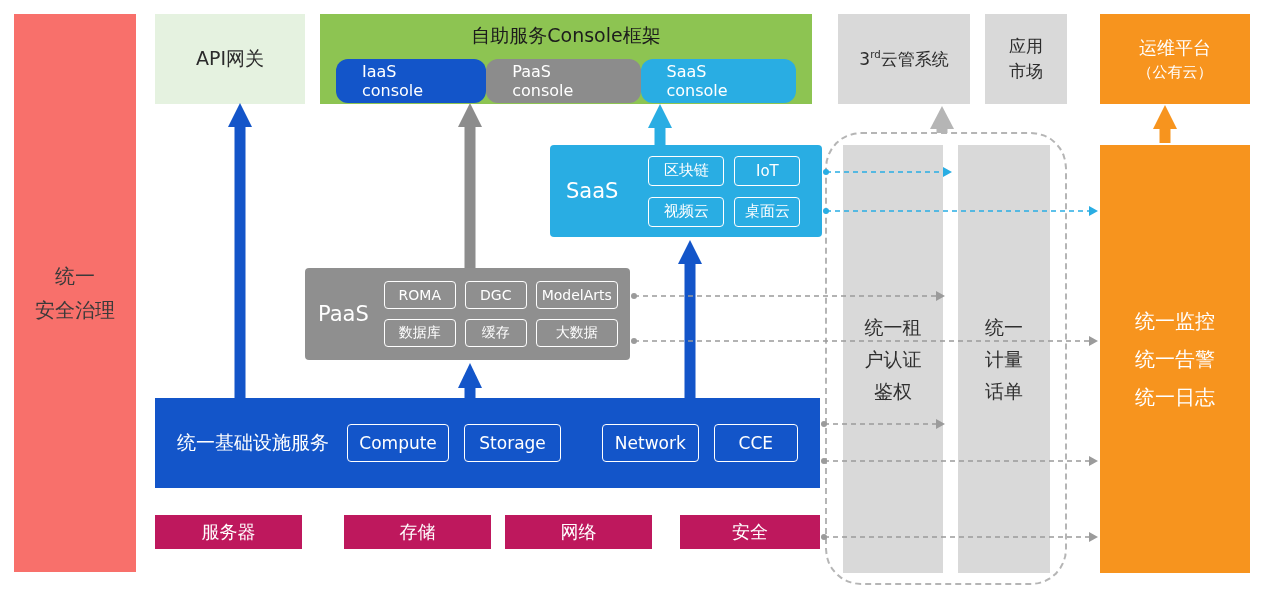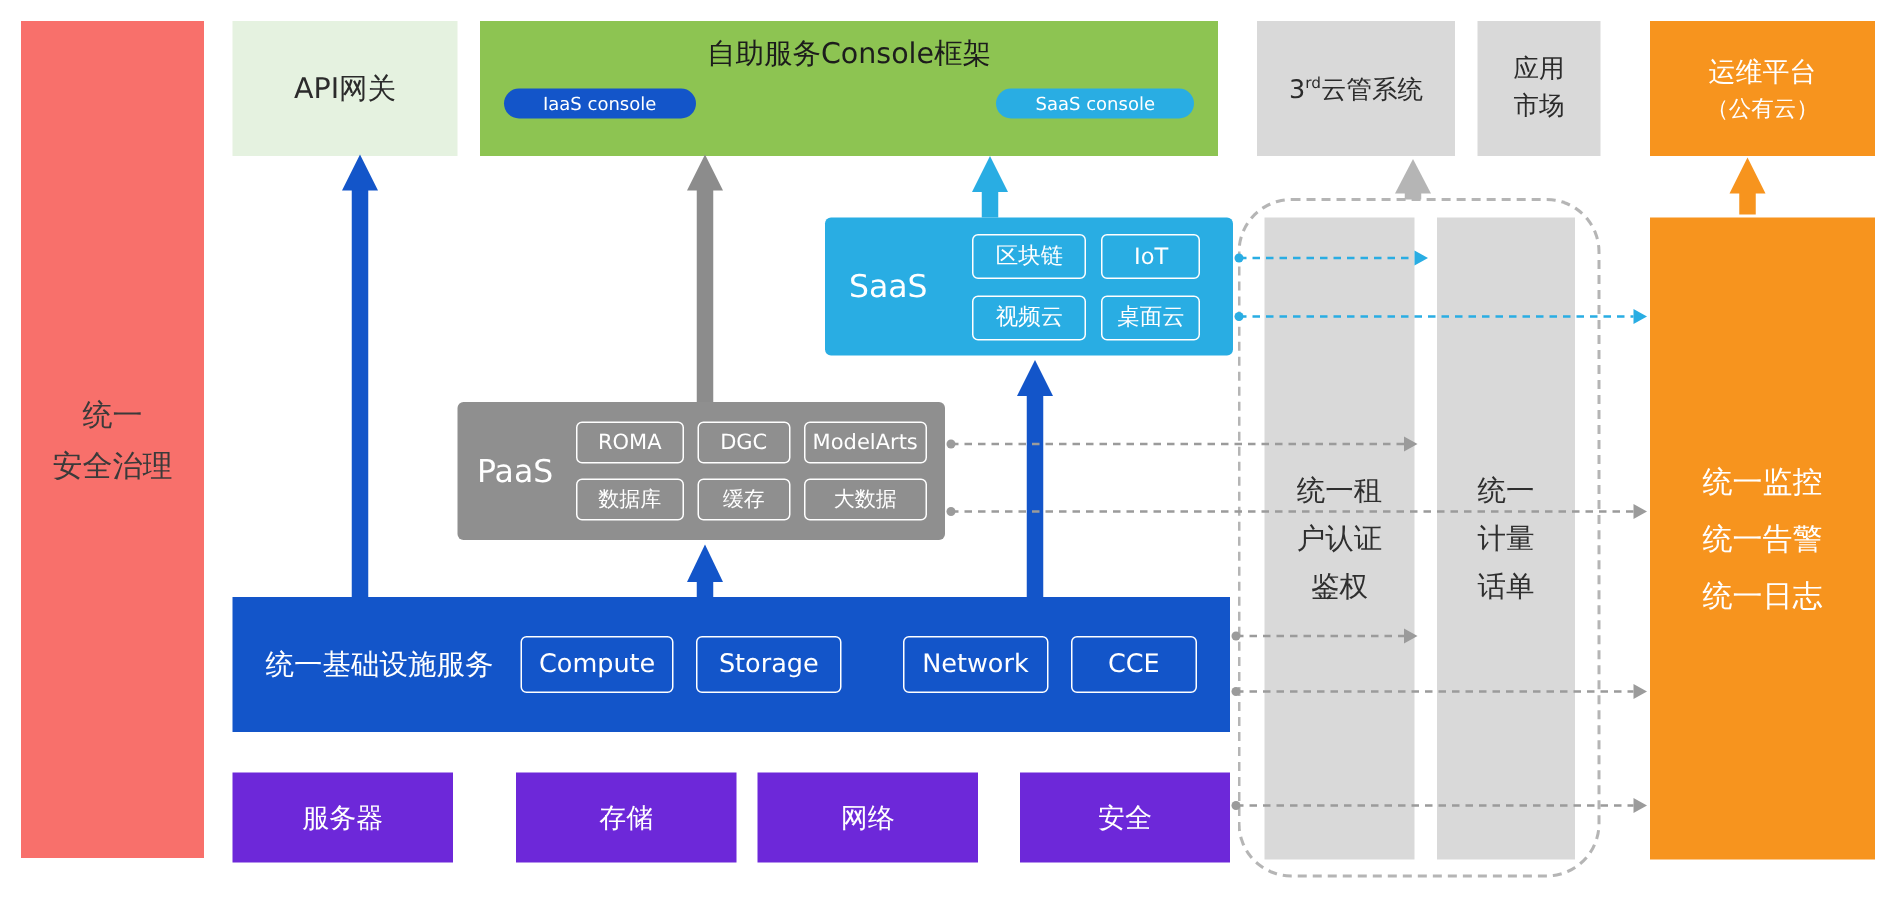--- a/index.html
+++ b/index.html
@@ -10,21 +10,21 @@
   .abs { position:absolute; box-sizing:border-box; }
   .center { display:flex; align-items:center; justify-content:center; }
   .stack { text-align:center; }
 
   .red-bar { left:14px; top:14px; width:122px; height:558px; background:#F8706B; color:#3a3a3a; font-size:20px; line-height:1.7; }
   .api-box { left:155px; top:14px; width:150px; height:90px; background:#E5F2E0; color:#2b2b2b; font-size:19px; }
 
   .console-frame { left:320px; top:14px; width:492px; height:90px; background:#8DC452; color:#1c1c1c; }
   .console-title { text-align:center; font-size:19px; padding-top:9px; }
   .console-buttons { display:flex; justify-content:space-between; padding:10px 16px 0 16px; }
-  .console-btn { color:#ffffff; font-size:12px; padding:3px 26px; border-radius:12px; }
+  .console-btn { color:#ffffff; font-size:16px; padding:3px 26px; border-radius:12px; }
   .btn-iaas { background:#1355C9; }
   .btn-paas { background:#8C8C8C; }
   .btn-saas { background:#29ADE3; }
 
   .third-box { left:838px; top:14px; width:132px; height:90px; background:#D9D9D9; color:#2b2b2b; font-size:17px; }
   .third-box sup { font-size:0.6em; }
   .market-box { left:985px; top:14px; width:82px; height:90px; background:#D9D9D9; color:#2b2b2b; font-size:17px; line-height:1.5; }
   .om-box { left:1100px; top:14px; width:150px; height:90px; background:#F7941E; color:#ffffff; }
   .om-line1 { font-size:18px; }
   .om-line2 { font-size:15px; margin-top:3px; }
@@ -39,21 +39,21 @@
 
   .outline-btn { border:1.5px solid #ffffff; border-radius:4px; color:#ffffff; display:flex; align-items:center; justify-content:center; background:transparent;text-align:center; }
   .saas-grid .outline-btn { height:28px; font-size:15px; }
   .paas-grid .outline-btn { height:26px; font-size:14px; }
 
   .infra-box { left:155px; top:398px; width:665px; height:90px; background:#1355C9; display:flex; align-items:center; padding:0 22px; }
   .infra-label { color:#ffffff; font-size:19px; margin-right:18px; white-space:nowrap; }
   .infra-box .outline-btn { height:36px; font-size:17px; margin-right:15px; }
   .w-compute { width:112px; } .w-storage { width:106px; } .w-network { width:106px;margin-left:26px; } .w-cce { width:92px; margin-right:0 !important; }
 
-  .bottom-box { top:515px; height:60px; background:#6d28d9; color:#ffffff; font-size:18px; }
+  .bottom-box { top:515px; height:34px; background:#be185d; color:#ffffff; font-size:18px; }
   .bb-1 { left:155px; width:147px; } .bb-2 { left:344px; width:147px; } .bb-3 { left:505px; width:147px; } .bb-4 { left:680px; width:140px; }
 
   .dashed-frame { left:825px; top:132px; width:242px; height:453px; border:2px dashed #B5B5B5; border-radius:36px; }
   .gray-bar { background:#D9D9D9; color:#2f2f2f; font-size:19px; line-height:1.7; }
   .auth-bar { left:843px; top:145px; width:100px; height:428px; }
   .meter-bar { left:958px; top:145px; width:92px; height:428px; }
   .monitor-box { left:1100px; top:145px; width:150px; height:428px; background:#F7941E; color:#ffffff; font-size:20px; line-height:1.9; }
 
   .connector-layer { left:0; top:0; width:1265px; height:605px; pointer-events:none; }
 </style>
@@ -70,20 +70,21 @@
   </div>
 
   <div class="abs center api-box">
     <span>API网关</span>
   </div>
 
   <div class="abs console-frame">
     <div class="console-title">自助服务Console框架</div>
     <div class="console-buttons">
       <div class="console-btn btn-iaas">IaaS console</div>
+      <div class="console-btn btn-paas">PaaS console</div>
       <div class="console-btn btn-saas">SaaS console</div>
     </div>
   </div>
 
   <div class="abs center third-box">
     <div><span>3</span><sup>rd</sup><span>云管系统</span></div>
   </div>
 
   <div class="abs center market-box">
     <div class="stack">

